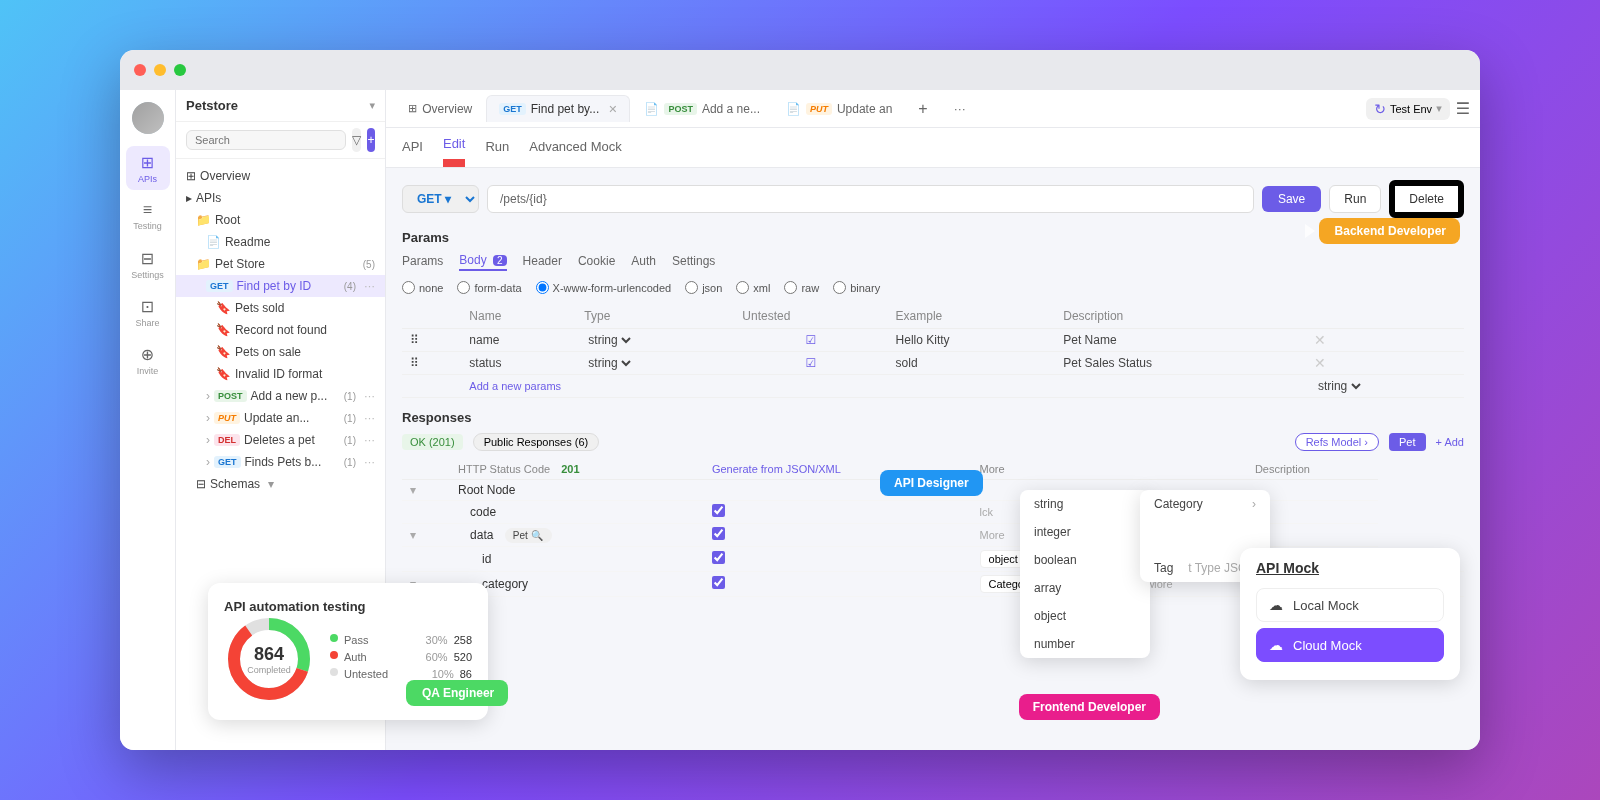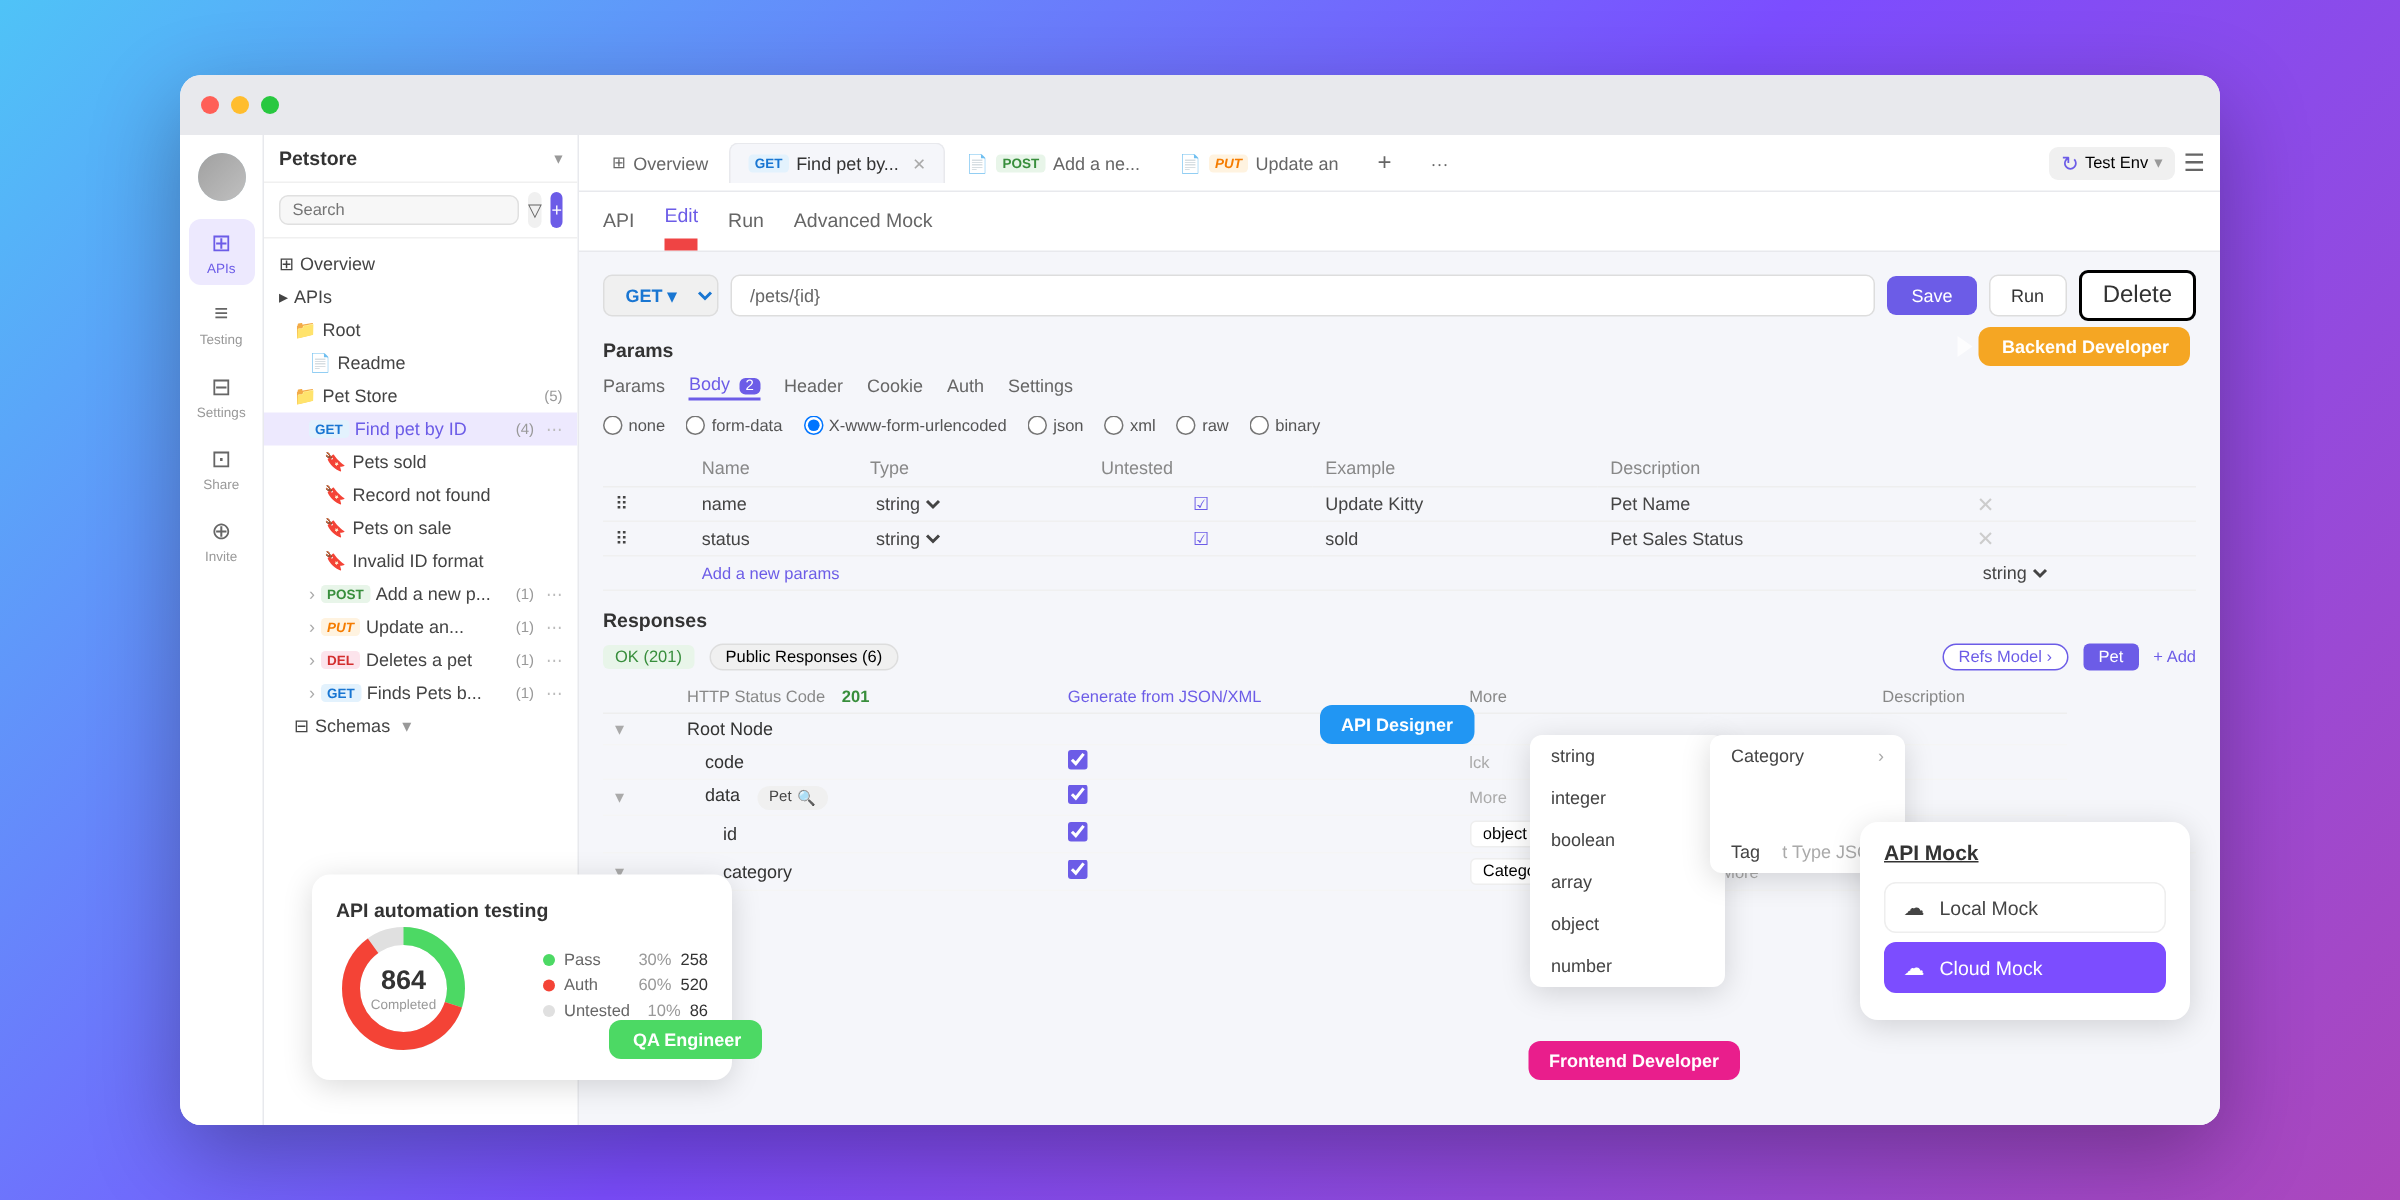--- a/index.html
+++ b/index.html
@@ -297,24 +297,24 @@
       color: #333;
       border: 1px solid #ddd;
       border-radius: 6px;
       padding: 6px 14px;
       font-size: 12px;
       cursor: pointer;
     }
     .btn-delete {
       background: #fff;
       color: #333;
-      border: 2px solid #000000;
+      border: 6px solid #000000;
       border-radius: 6px;
       padding: 6px 14px;
-      font-size: 16px;
+      font-size: 12px;
       cursor: pointer;
     }
     
     .section-title {
       font-size: 13px;
       font-weight: 600;
       color: #333;
       margin-bottom: 8px;
     }
     .param-tabs {
@@ -577,25 +577,23 @@
       top: 50%;
       left: 50%;
       transform: translate(-50%, -50%);
       text-align: center;
     }
     .donut-number { font-size: 18px; font-weight: 700; color: #333; }
     .donut-label { font-size: 9px; color: #999; }
     .stats-list { flex: 1; }
     .stat-row {
       display: flex;
-      align-items: center;
       gap: 6px;
       margin-bottom: 5px;
       font-size: 11px;
-      margin-left: 32px;
     }
     .stat-dot { width: 8px; height: 8px; border-radius: 50%; flex-shrink: 0; }
     .stat-label { color: #666; flex: 1; }
     .stat-pct { color: #999; }
     .stat-val { color: #333; font-weight: 500; margin-left: auto; }
   </style>
 </head>
 <body>
 
 <div class="app-window">
@@ -811,21 +809,21 @@
           <tbody>
             <tr class="node-row">
               <td class="drag-handle">⠿</td>
               <td>name</td>
               <td>
                 <select class="type-select"><option>string</option></select>
               </td>
               <td class="checkbox-cell">
                 <span class="checkbox-checked">☑</span>
               </td>
-              <td>Update Kitty</td>
+              <td>Hello Kitty</td>
               <td>Pet Name</td>
               <td><span class="delete-btn">✕</span></td>
             </tr>
             <tr class="node-row">
               <td class="drag-handle">⠿</td>
               <td>status</td>
               <td>
                 <select class="type-select"><option>string</option></select>
               </td>
               <td class="checkbox-cell">

